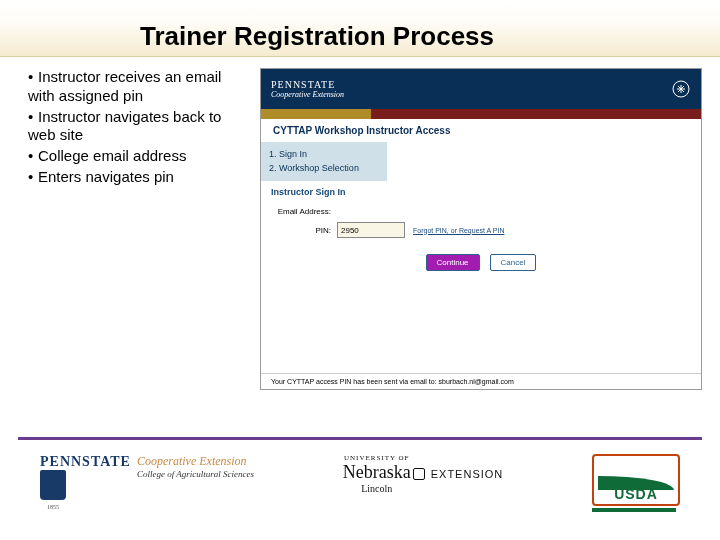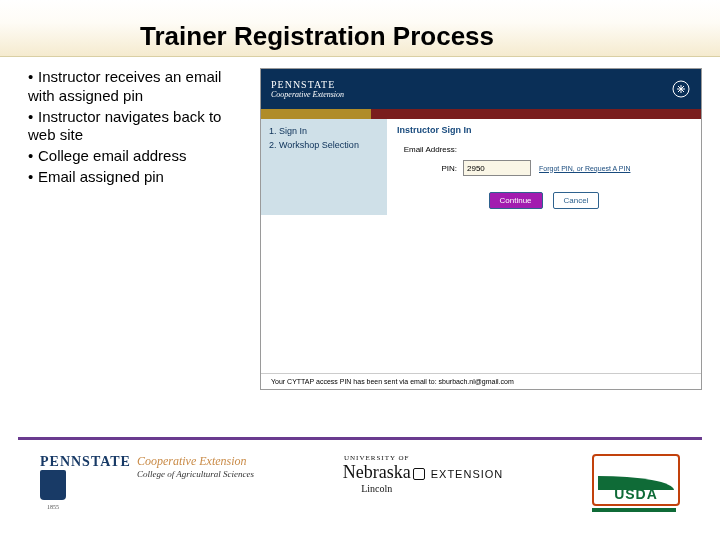--- a/index.html
+++ b/index.html
@@ -15,21 +15,21 @@
   
   .shot{float:right;width:440px;height:320px;border:1px solid #9a9a9a;background:#fff;position:relative;font-family:Arial,sans-serif;}
   .shot-header{height:40px;background:#0a2f57;color:#fff;display:flex;align-items:center;padding:0 10px;}
   .shot-header .psulogo{font-family:"Times New Roman",serif;font-size:10px;}
   .shot-header .psulogo .line1{font-size:10px;letter-spacing:1px;}
   .shot-header .ceicon{margin-left:auto;width:20px;height:20px;}
   .shot-bars{height:10px;display:flex;}
   .shot-bars .bar1{flex:1;background:#b08c28;}
   .shot-bars .bar2{flex:3;background:#7a1d1d;}
   .shot-title{padding:6px 12px;font-weight:bold;font-size:10px;color:#0a2f57;}
-  .shot-row{display:flex;font-size:9px;}
+  .shot-row{display:flex;font-size:9px;flex-direction:column;}
   .shot-nav{width:110px;background:#cfe0e8;padding:6px 8px;line-height:1.5;color:#0a2f57;}
   .shot-main{flex:1;padding:6px 10px;position:relative;}
   .sect-h{font-size:9px;color:#184a7d;font-weight:bold;margin-bottom:10px;}
   .frow{display:flex;align-items:center;margin-bottom:6px;font-size:8px;}
   .flab{width:60px;text-align:right;margin-right:6px;}
   .finp{border:1px solid #888;background:#faf6e6;padding:1px 3px;font-size:8px;height:12px;}
   .finp.w1{width:120px;}
   .finp.w2{width:60px;}
   .link8{color:#184a7d;font-size:7px;margin-left:8px;text-decoration:underline;}
   .btns{margin-top:16px;display:flex;justify-content:center;gap:10px;}
@@ -67,40 +67,41 @@
 
   <div class="title-bar">
     <h1>Trainer Registration Process</h1>
   </div>
 
   <div class="body">
     <div class="bullets">
       <div class="b"><span class="dot">•</span><span>Instructor receives an email with assigned pin</span></div>
       <div class="b"><span class="dot">•</span><span>Instructor navigates back to web site</span></div>
       <div class="b"><span class="dot">•</span><span>College email address</span></div>
-      <div class="b"><span class="dot">•</span><span>Email assigned pin</span></div>
+      <div class="b"><span class="dot">•</span><span>Enters navigates pin</span></div>
     </div>
 
     <div class="shot">
       <div class="shot-header">
         <div class="psulogo">
           <div class="line1">PENNSTATE</div>
           <div style="font-style:italic;font-size:8px;">Cooperative Extension</div>
         </div>
         <span class="ceicon">
           <svg viewBox="0 0 20 20" width="20" height="20">
               <circle cx="10" cy="10" r="8" fill="none" stroke="#fff" stroke-width="1"></circle>
               <path d="M6 10 L14 10 M10 6 L10 14 M7 7 L13 13 M13 7 L7 13" stroke="#fff" stroke-width="1"></path>
             </svg>
         </span>
       </div>
       <div class="shot-bars">
           <div class="bar1"></div>
           <div class="bar2"></div>
         </div>
+      <div class="shot-title">CYTTAP Workshop Instructor Access</div>
       <div class="shot-row">
         <div class="shot-nav">
           <div>1. Sign In</div>
           <div>2. Workshop Selection</div>
         </div>
         <div class="shot-main">
           <div class="sect-h">Instructor Sign In</div>
           <div class="frow">
             <div class="flab">Email Address:</div>
           </div>

